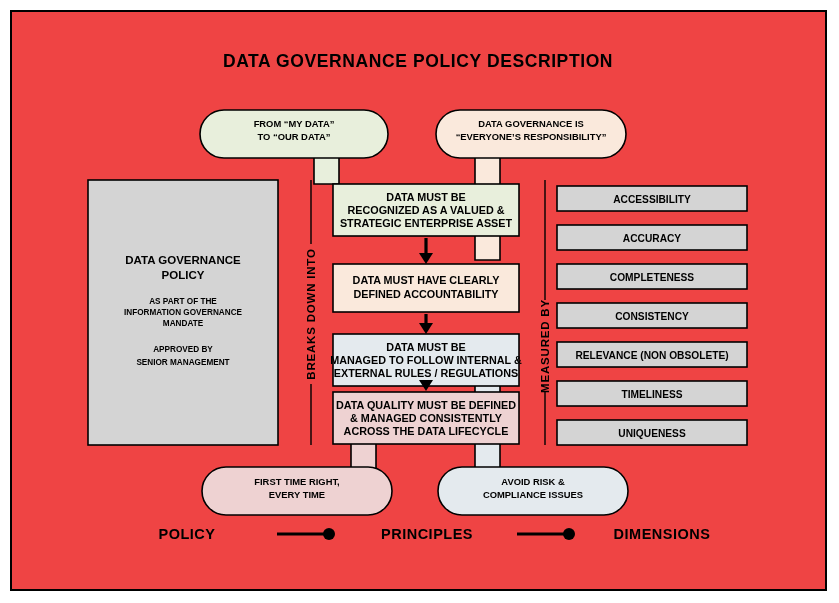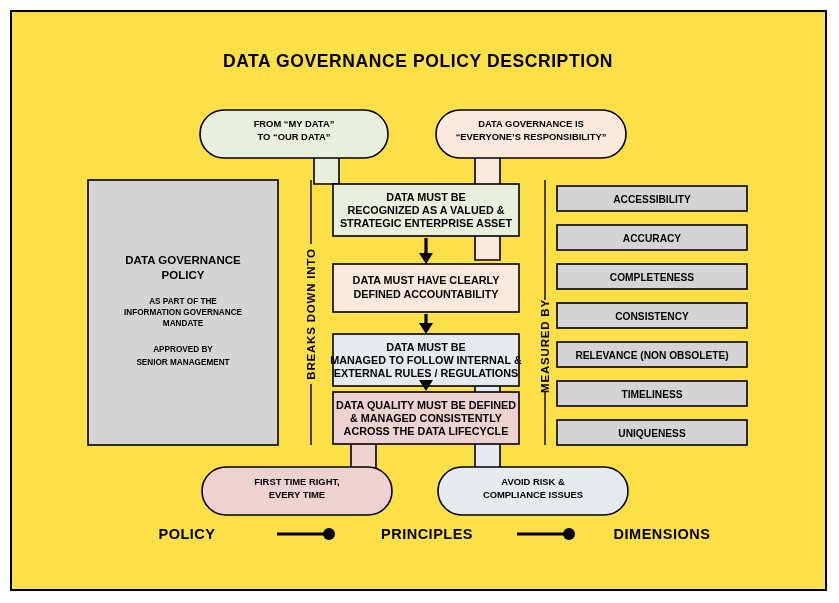--- a/index.html
+++ b/index.html
@@ -1,19 +1,19 @@
 <!DOCTYPE html>
 <html><head>
 <meta charset="utf-8">
 <style>
   html,body{margin:0;padding:0;background:#ffffff;}
   body{width:839px;height:603px;overflow:hidden;
        font-family:"Liberation Sans","DejaVu Sans",sans-serif;}
   #frame{position:absolute;left:10px;top:10px;width:817px;height:581px;
-         border:2px solid #000;box-sizing:border-box;background:#fde047;}
+         border:2px solid #000;box-sizing:border-box;background:#ef4444;}
   svg{display:block;}
   .bx-text{font-family:"Liberation Sans","DejaVu Sans",sans-serif;
            font-weight:bold;text-anchor:middle;fill:#000;}
   .t-title{font-size:17.5px;letter-spacing:0.6px;}
   .t-box{font-size:10.8px;}
   .t-pol-h{font-size:11.5px;}
   .t-pol-s{font-size:8.2px;}
   .t-dim{font-size:10.2px;}
   .t-call{font-size:9.4px;}
   .t-vert{font-size:11.5px;letter-spacing:0.8px;}

